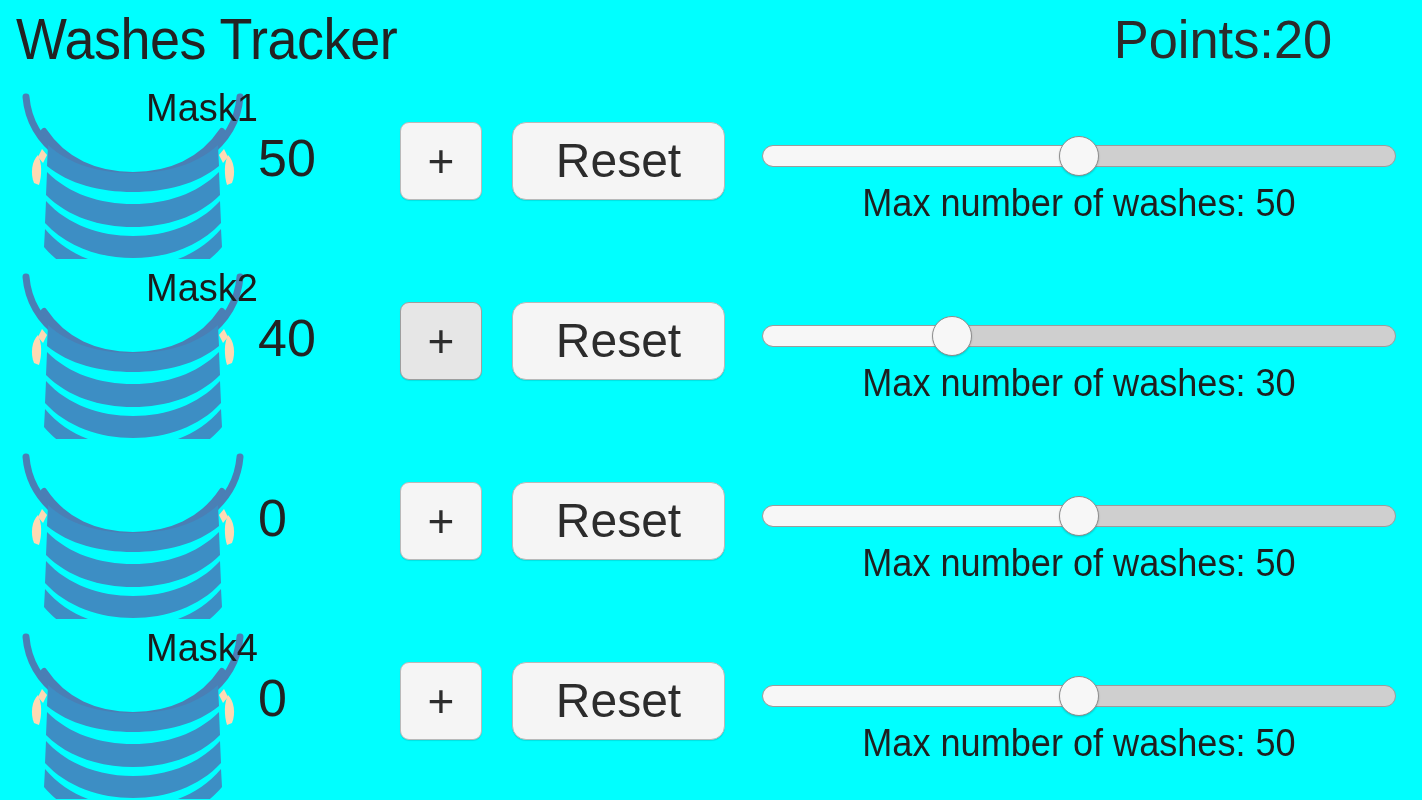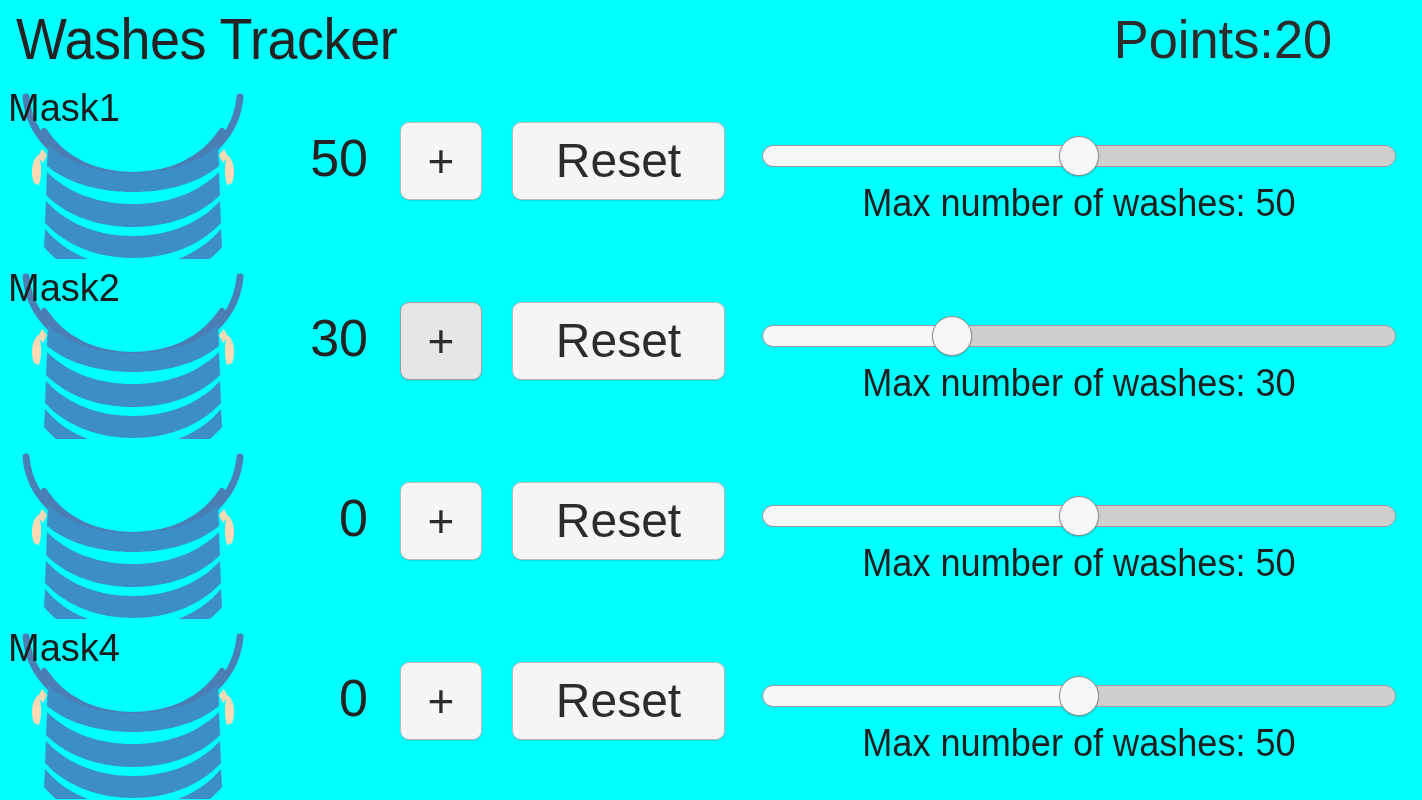--- a/index.html
+++ b/index.html
@@ -70,35 +70,35 @@
     width: 250px;
     height: 176px;
   }
   .mask-icon-wrap svg { display: block; width: 250px; height: 176px; }
 
   .mask-name {
     position: absolute;
     left: 8px;
     top: 6px;
     width: 250px;
-    text-align: left;
+    text-align: right;
     font-size: 38px;
     line-height: 44px;
     color: #1c1c1c;
     white-space: nowrap;
     pointer-events: none;
   }
 
   
   .count-value {
     position: absolute;
     left: 258px;
     width: 110px;
     top: 47px;
-    text-align: right;
+    text-align: left;
     font-size: 52px;
     line-height: 62px;
     color: #232323;
   }
 
   
   .btn {
     position: absolute;
     background: #f5f5f5;
     border: 1px solid #b9b9b9;
@@ -122,20 +122,21 @@
     font-size: 46px;
     line-height: 1;
   }
   .btn-reset {
     left: 512px;
     top: 42px;
     width: 213px;
     height: 78px;
     font-size: 48px;
     line-height: 1;
+    border-radius: 14px;
   }
 
   
   .slider-area {
     position: absolute;
     left: 762px;
     top: 0;
     width: 634px;
     height: 180px;
   }
@@ -259,21 +260,21 @@
           <path d="M38 118 C60 142 92 153 125 153 C158 153 190 142 212 118
                    L213 140 C191 164 158 175 125 175 C92 175 59 164 37 140 Z"></path>
           <path d="M37 146 C59 172 92 184 125 184 C158 184 191 172 213 146
                    L214 164 C192 190 158 202 125 202 C92 202 58 190 36 164 Z"></path>
         </g>
       </svg>
     </div>
 
     <div class="mask-name">Mask2</div>
 
-    <div class="count-value">30</div>
+    <div class="count-value">40</div>
 
     <button class="btn btn-plus pressed">+</button>
     <button class="btn btn-reset">Reset</button>
 
     <div class="slider-area">
       <div class="slider-track">
         <div class="slider-fill" style="width: 30%;"></div>
       </div>
       <div class="slider-thumb" style="left: 30%;"></div>
       <div class="slider-caption">Max number of washes: 30</div>

